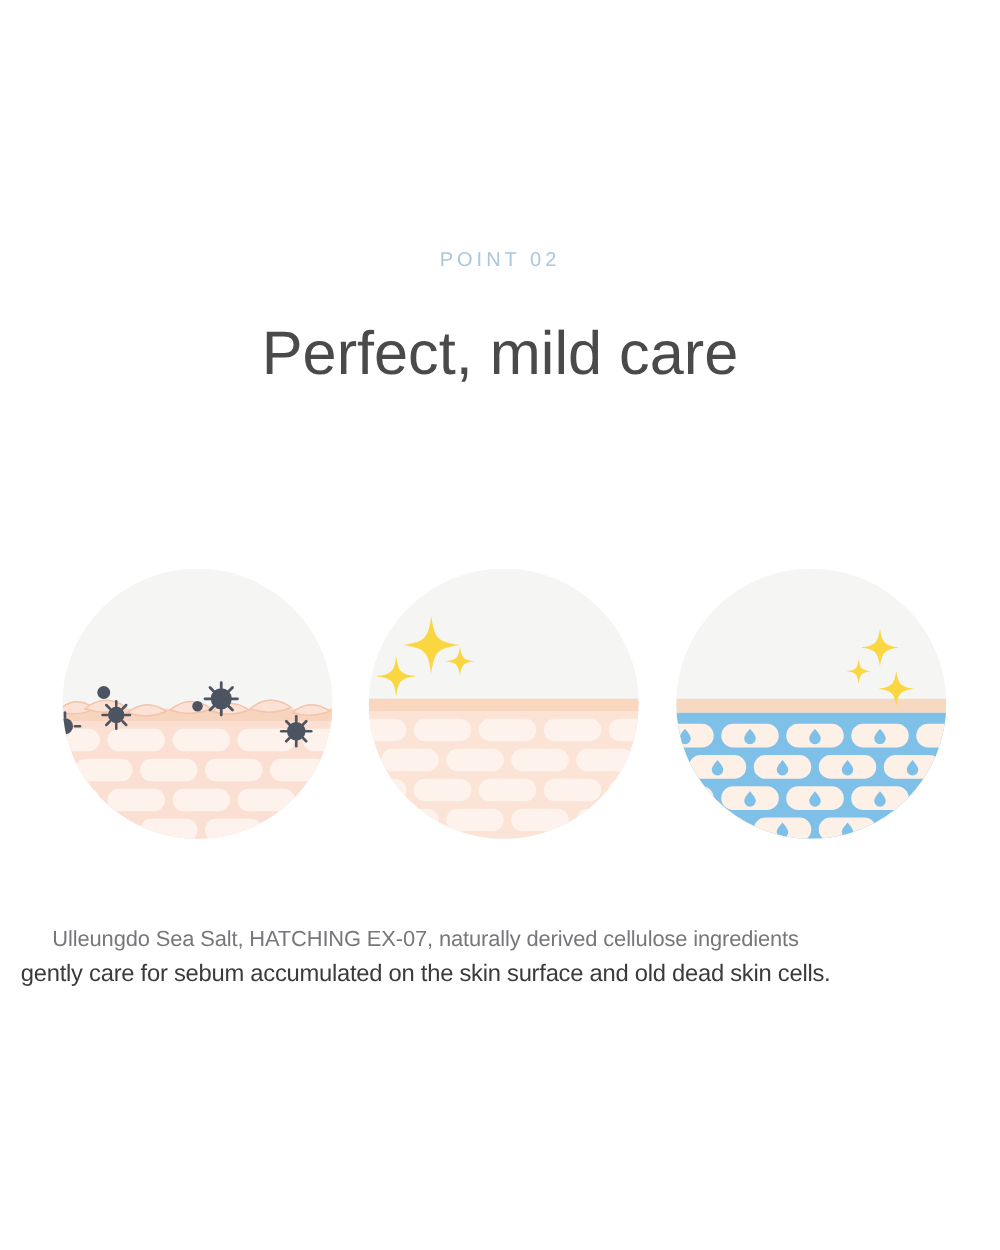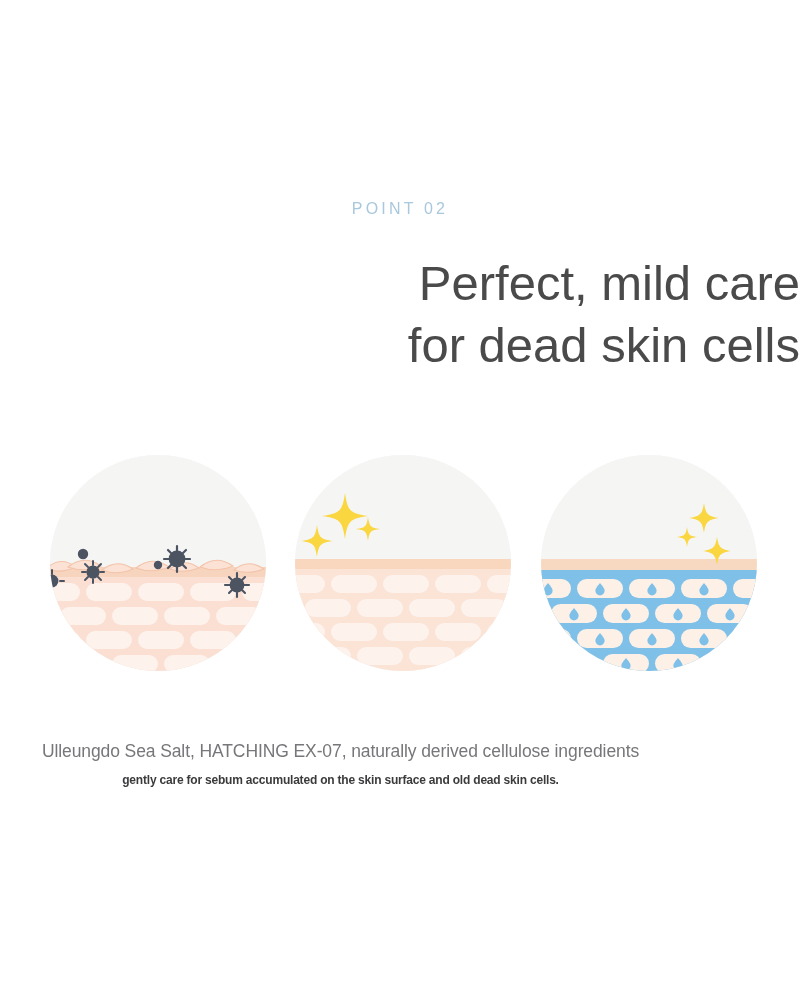--- a/index.html
+++ b/index.html
@@ -18,21 +18,21 @@
     text-align:center;
     font-size:16px;
     letter-spacing:3.2px;
     color:#a9c8dc;
     font-weight:400;
   }
 
   
   .headline{
     position:absolute;top:252px;left:0;width:800px;
-    text-align:right;
+    text-align:center;
     color:#4a4a4a;
     font-size:49px;
     line-height:62px;
     font-weight:300;
     font-stretch:condensed;
   }
   .headline .hl-line{display:block;}
 
   
   .circles{
@@ -77,38 +77,37 @@
   .cap-line1{
     display:block;
     font-size:17.5px;
     color:#77767a;
     font-weight:400;
     letter-spacing:-0.1px;
     line-height:26px;
   }
   .cap-line2{
     display:block;
-    font-size:12px;
+    font-size:19px;
     color:#3b3b3d;
-    font-weight:700;
+    font-weight:400;
     letter-spacing:-0.2px;
     line-height:28px;
     margin-top:2px;
   }
 </style>
 </head>
 <body>
 
 <div class="page">
 
   <div class="eyebrow">POINT 02</div>
 
   <div class="headline">
     <span class="hl-line">Perfect, mild care</span>
-    <span class="hl-line">for dead skin cells</span>
   </div>
 
   <div class="circles">
 
     <div class="circle c1">
       <div class="sky"></div>
       <div class="derm"></div>
       <div class="band"></div>
 
       <svg class="bricks" viewBox="0 0 216 216">

